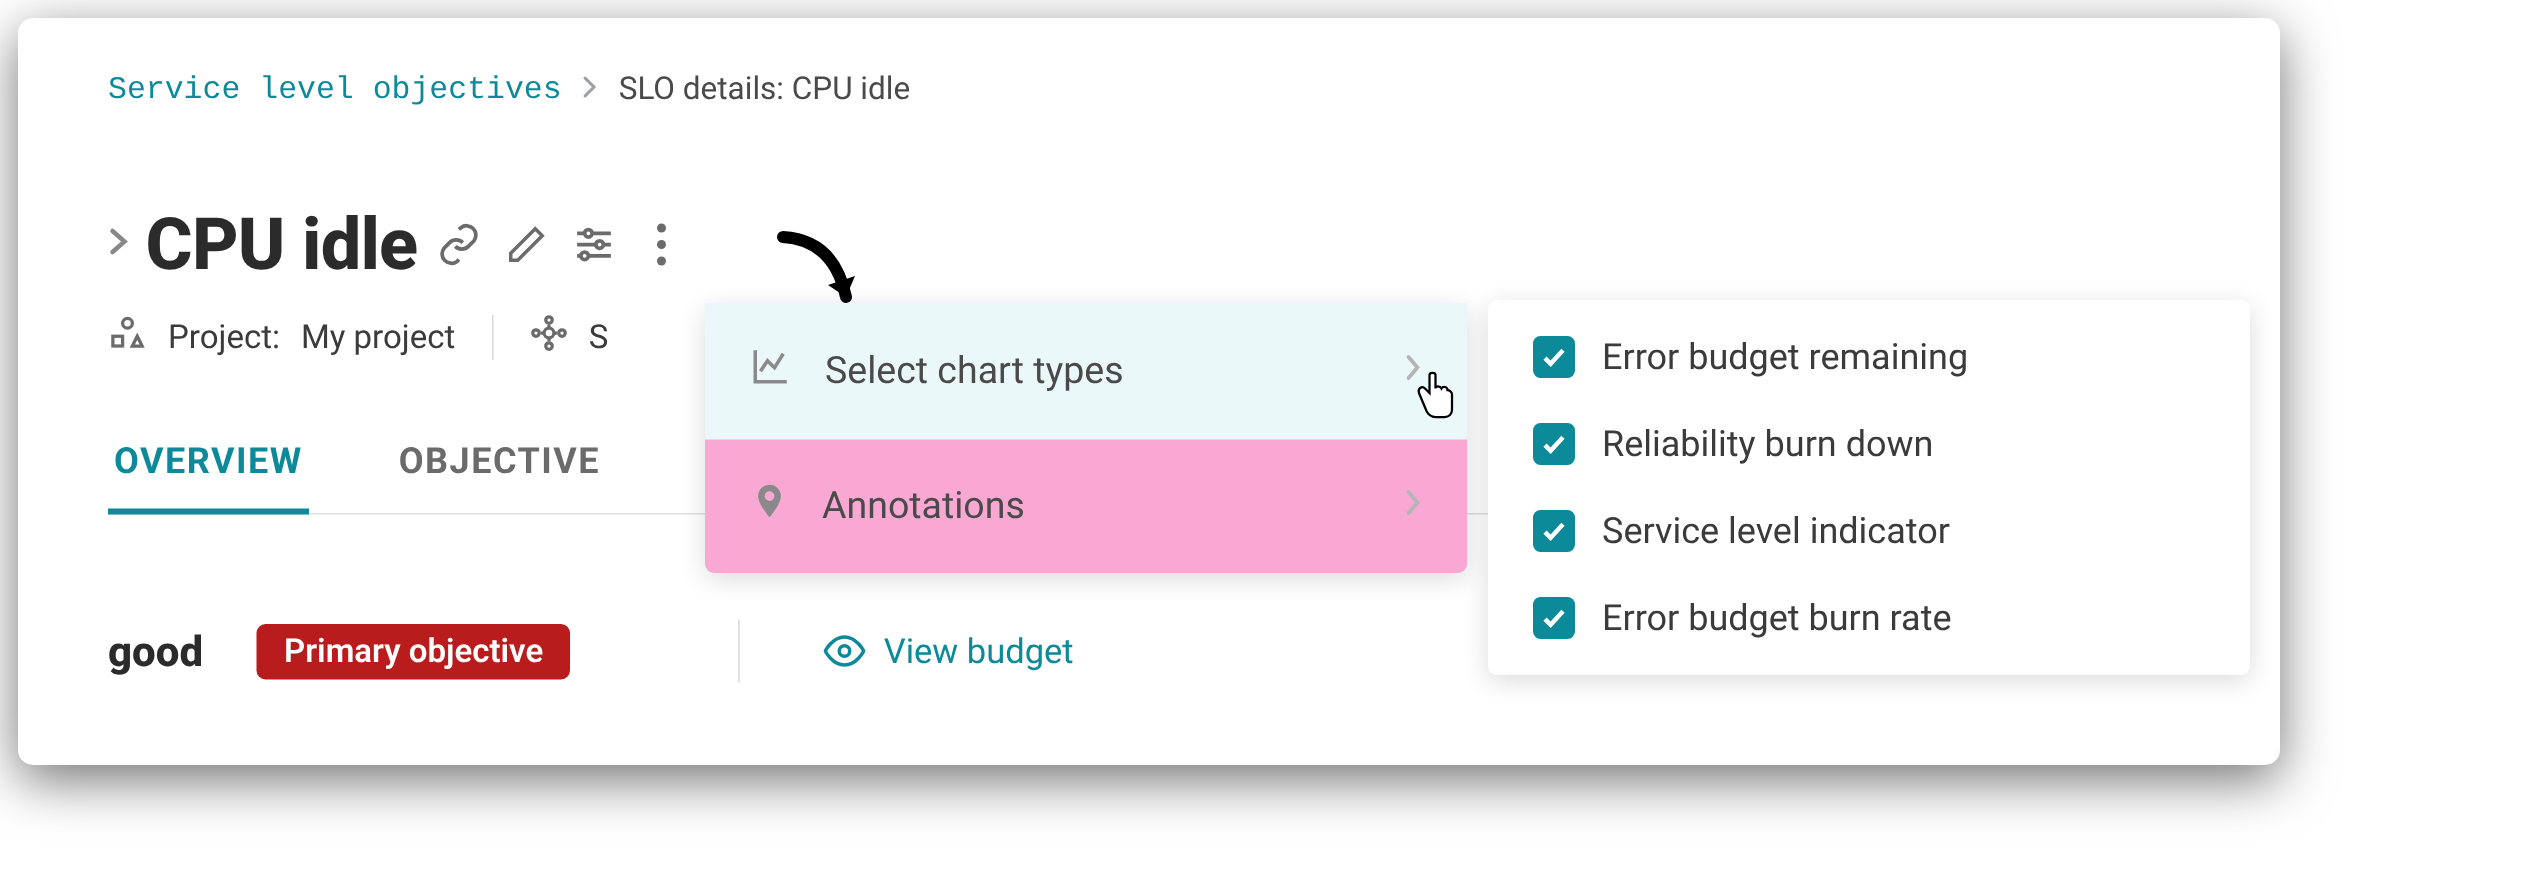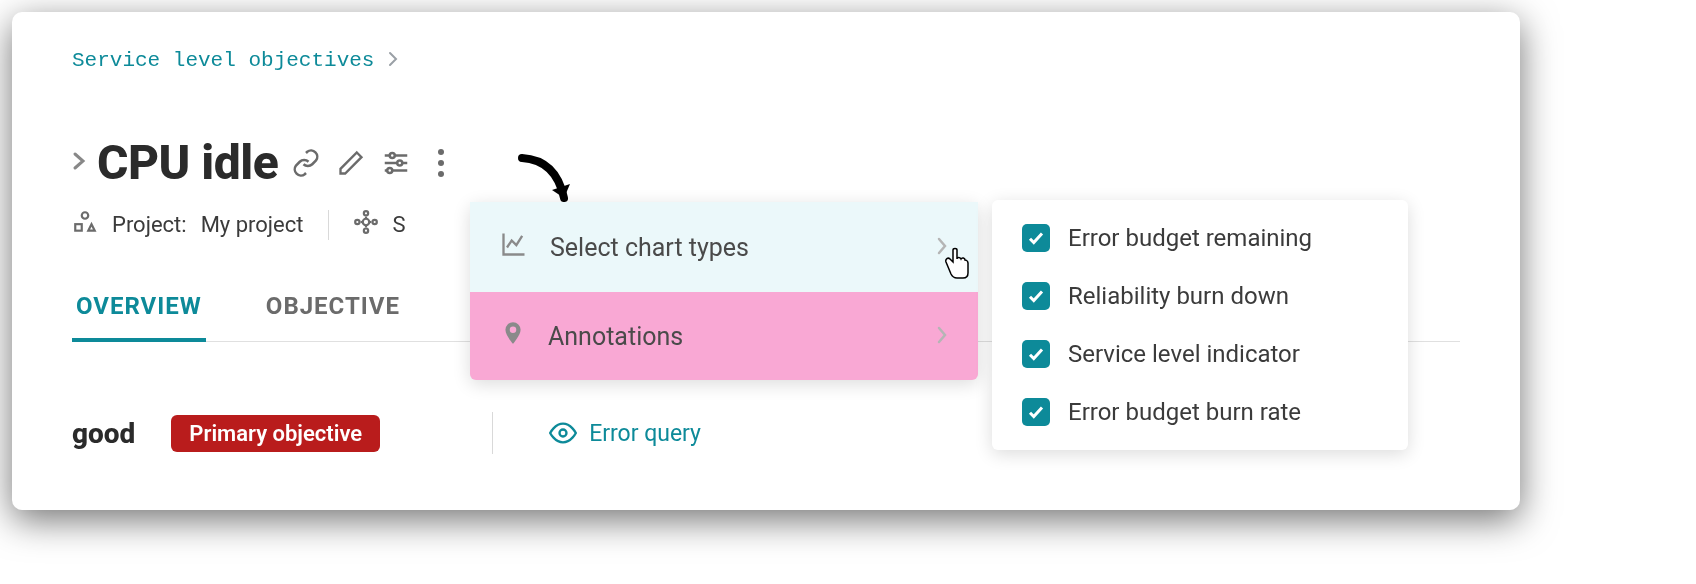--- a/index.html
+++ b/index.html
@@ -137,21 +137,21 @@
   position: relative;
 }
 .menu-item.hover { background: #ebf8fa; }
 .menu-item .chev { margin-left: auto; color: #b5b5b5; }
 
 
 .submenu {
   position: absolute;
   left: 980px;
   top: 188px;
-  width: 416px;
+  width: 508px;
   background: #fff;
   border-radius: 6px;
   box-shadow: 0 4px 18px rgba(0,0,0,0.14);
   z-index: 20;
   padding: 24px 30px;
   display: flex;
   flex-direction: column;
   gap: 30px;
 }
 .check-row {
@@ -196,20 +196,21 @@
 
 <div class="frame">
 
   <div class="breadcrumb">
     <a href="#">Service level objectives</a>
     <span class="sep">
       <svg width="10" height="16" viewBox="0 0 10 16">
           <path d="M2 2 L8 8 L2 14" stroke="#9aa0a6" stroke-width="2" fill="none" stroke-linecap="round"></path>
         </svg>
     </span>
+    <span>SLO details: CPU idle</span>
   </div>
 
   <div class="title-row">
     <span class="title-caret">
       <svg width="14" height="22" viewBox="0 0 14 22">
           <path d="M3 4 L11 11 L3 18" stroke="#888" stroke-width="3" fill="none" stroke-linecap="round"></path>
         </svg>
     </span>
     <h1 class="page-title">CPU idle</h1>
     <span class="icon-btn">
@@ -277,21 +278,21 @@
   <div class="status-row">
     <span class="status-text">good</span>
     <span class="badge">Primary objective</span>
     <span style="width:20px"></span>
     <span class="v-divider"></span>
     <div class="link-btn">
       <svg width="28" height="28" viewBox="0 0 24 24" fill="none" stroke="#0d8a99" stroke-width="2">
           <path d="M1 12s4-8 11-8 11 8 11 8-4 8-11 8S1 12 1 12z"></path>
           <circle cx="12" cy="12" r="3"></circle>
         </svg>
-      <span>Error query</span>
+      <span>View budget</span>
     </div>
   </div>
 
   <div class="menu-panel">
     <div class="menu-item hover">
       <span>
         <svg width="28" height="28" viewBox="0 0 24 24" fill="none" stroke="#8a8a8a" stroke-width="2">
             <path d="M3 3v18h18"></path>
             <path d="M6 15l4-6 4 4 5-8"></path>
           </svg>

